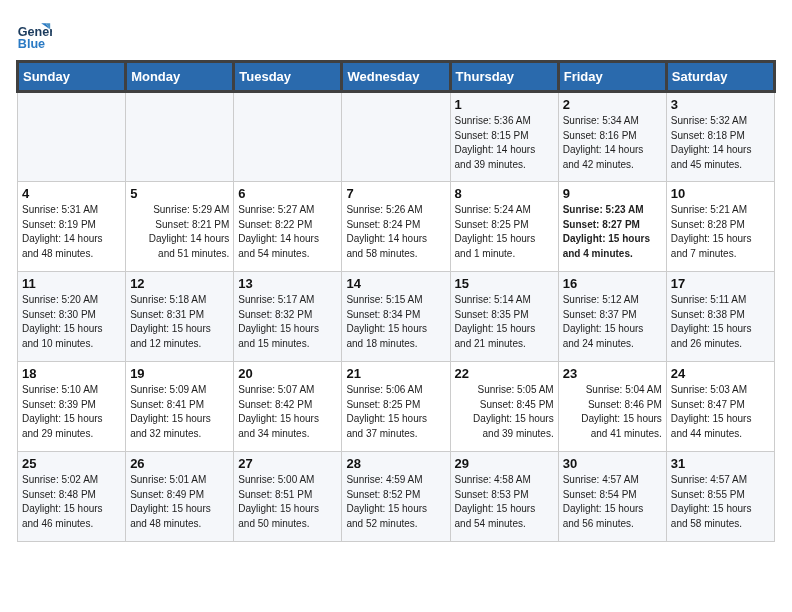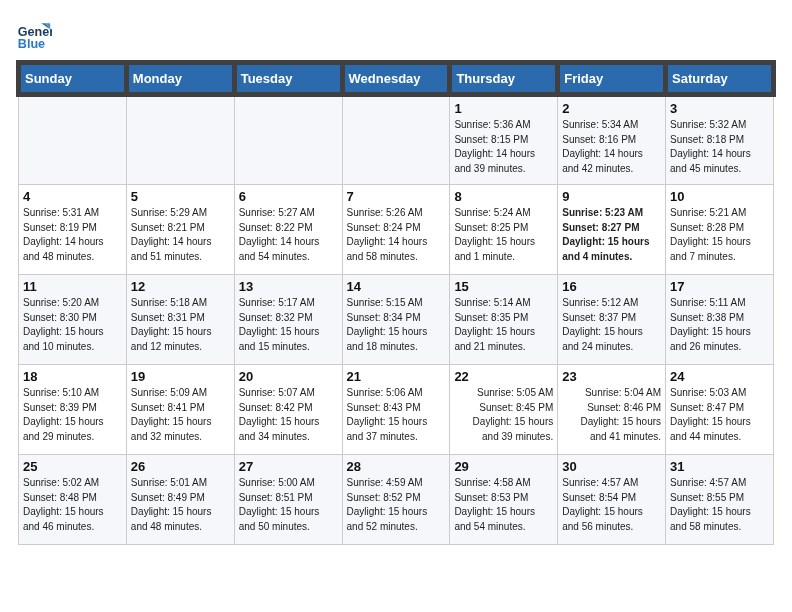--- a/index.html
+++ b/index.html
@@ -42,21 +42,21 @@
       border-collapse: collapse;
       table-layout: fixed;
     }
     thead th {
       background: #2a6aad;
       color: #fff;
       font-size: 13px;
       font-weight: bold;
       padding: 6px 4px;
       text-align: left;
-      border: 5px solid #404040;
+      border: 3px solid #404040;
     }
     tbody td {
       border: 1px solid #ccc;
       vertical-align: top;
       padding: 4px 4px 4px 4px;
       font-size: 10.5px;
       color: #333;
       height: 90px;
     }
     .day-number {
@@ -146,21 +146,21 @@
       <tr>
         <td>
           <span class="day-number">4</span>
           <div class="day-info" style="white-space: pre-line;">Sunrise: 5:31 AM
 Sunset: 8:19 PM
 Daylight: 14 hours
 and 48 minutes.</div>
         </td>
         <td>
           <span class="day-number">5</span>
-          <div class="day-info" style="white-space: pre-line;">Sunrise: 5:29 AM
+          <div class="day-info" style="white-space: pre-line; text-align: right;">Sunrise: 5:29 AM
 Sunset: 8:21 PM
 Daylight: 14 hours
 and 51 minutes.</div>
         </td>
         <td>
           <span class="day-number">6</span>
           <div class="day-info" style="white-space: pre-line;">Sunrise: 5:27 AM
 Sunset: 8:22 PM
 Daylight: 14 hours
 and 54 minutes.</div>
@@ -263,21 +263,21 @@
         <td>
           <span class="day-number">20</span>
           <div class="day-info" style="white-space: pre-line;">Sunrise: 5:07 AM
 Sunset: 8:42 PM
 Daylight: 15 hours
 and 34 minutes.</div>
         </td>
         <td>
           <span class="day-number">21</span>
           <div class="day-info" style="white-space: pre-line;">Sunrise: 5:06 AM
-Sunset: 8:43 PM
+Sunset: 8:25 PM
 Daylight: 15 hours
 and 37 minutes.</div>
         </td>
         <td>
           <span class="day-number">22</span>
           <div class="day-info" style="white-space: pre-line; text-align: right;">Sunrise: 5:05 AM
 Sunset: 8:45 PM
 Daylight: 15 hours
 and 39 minutes.</div>
         </td>

